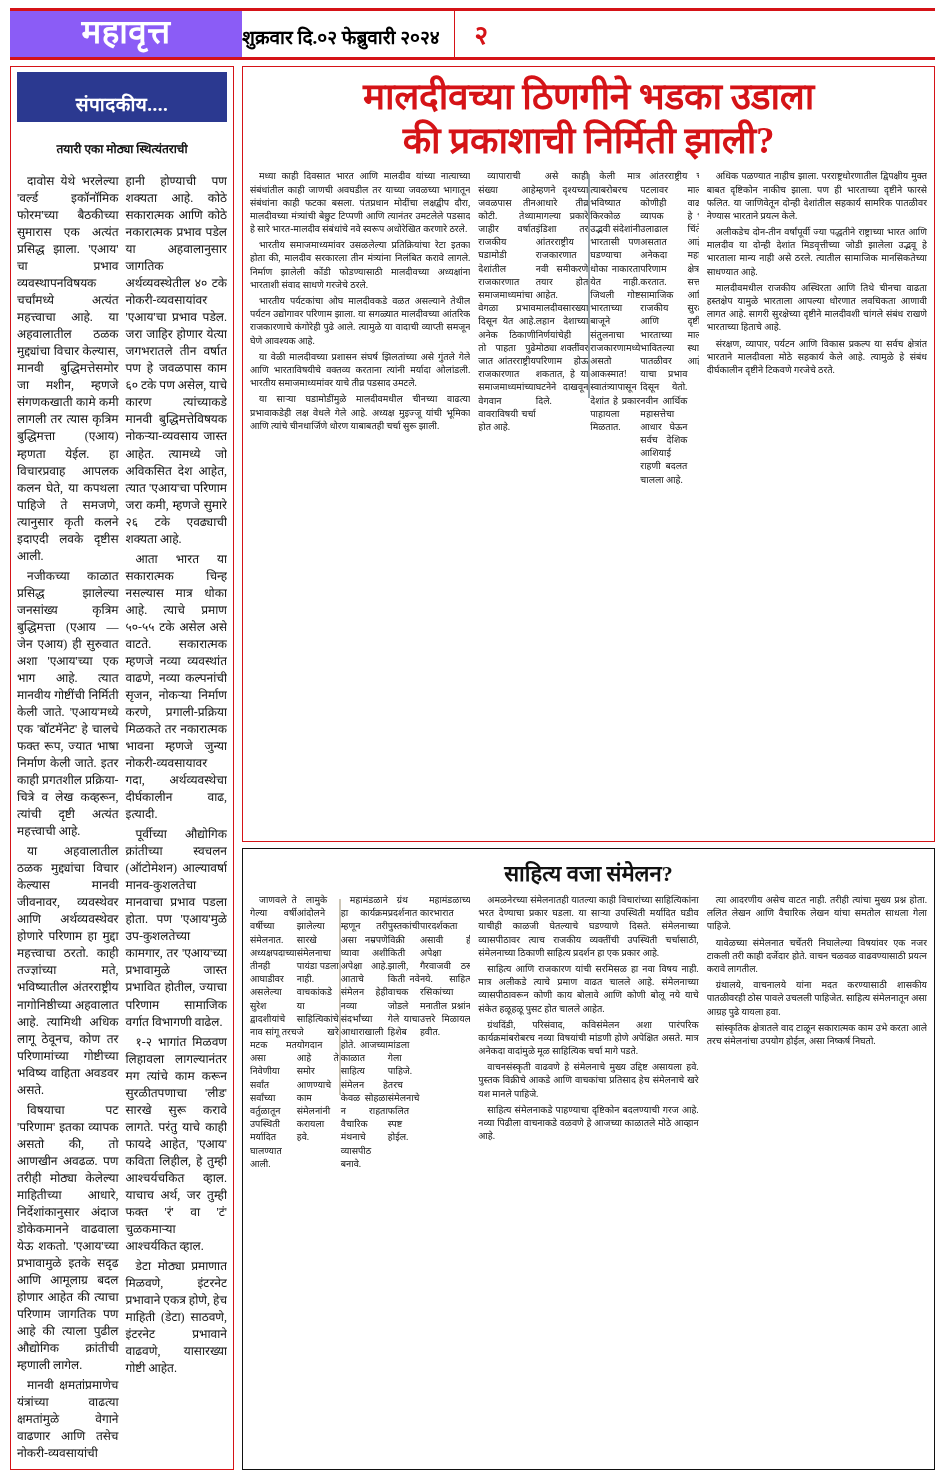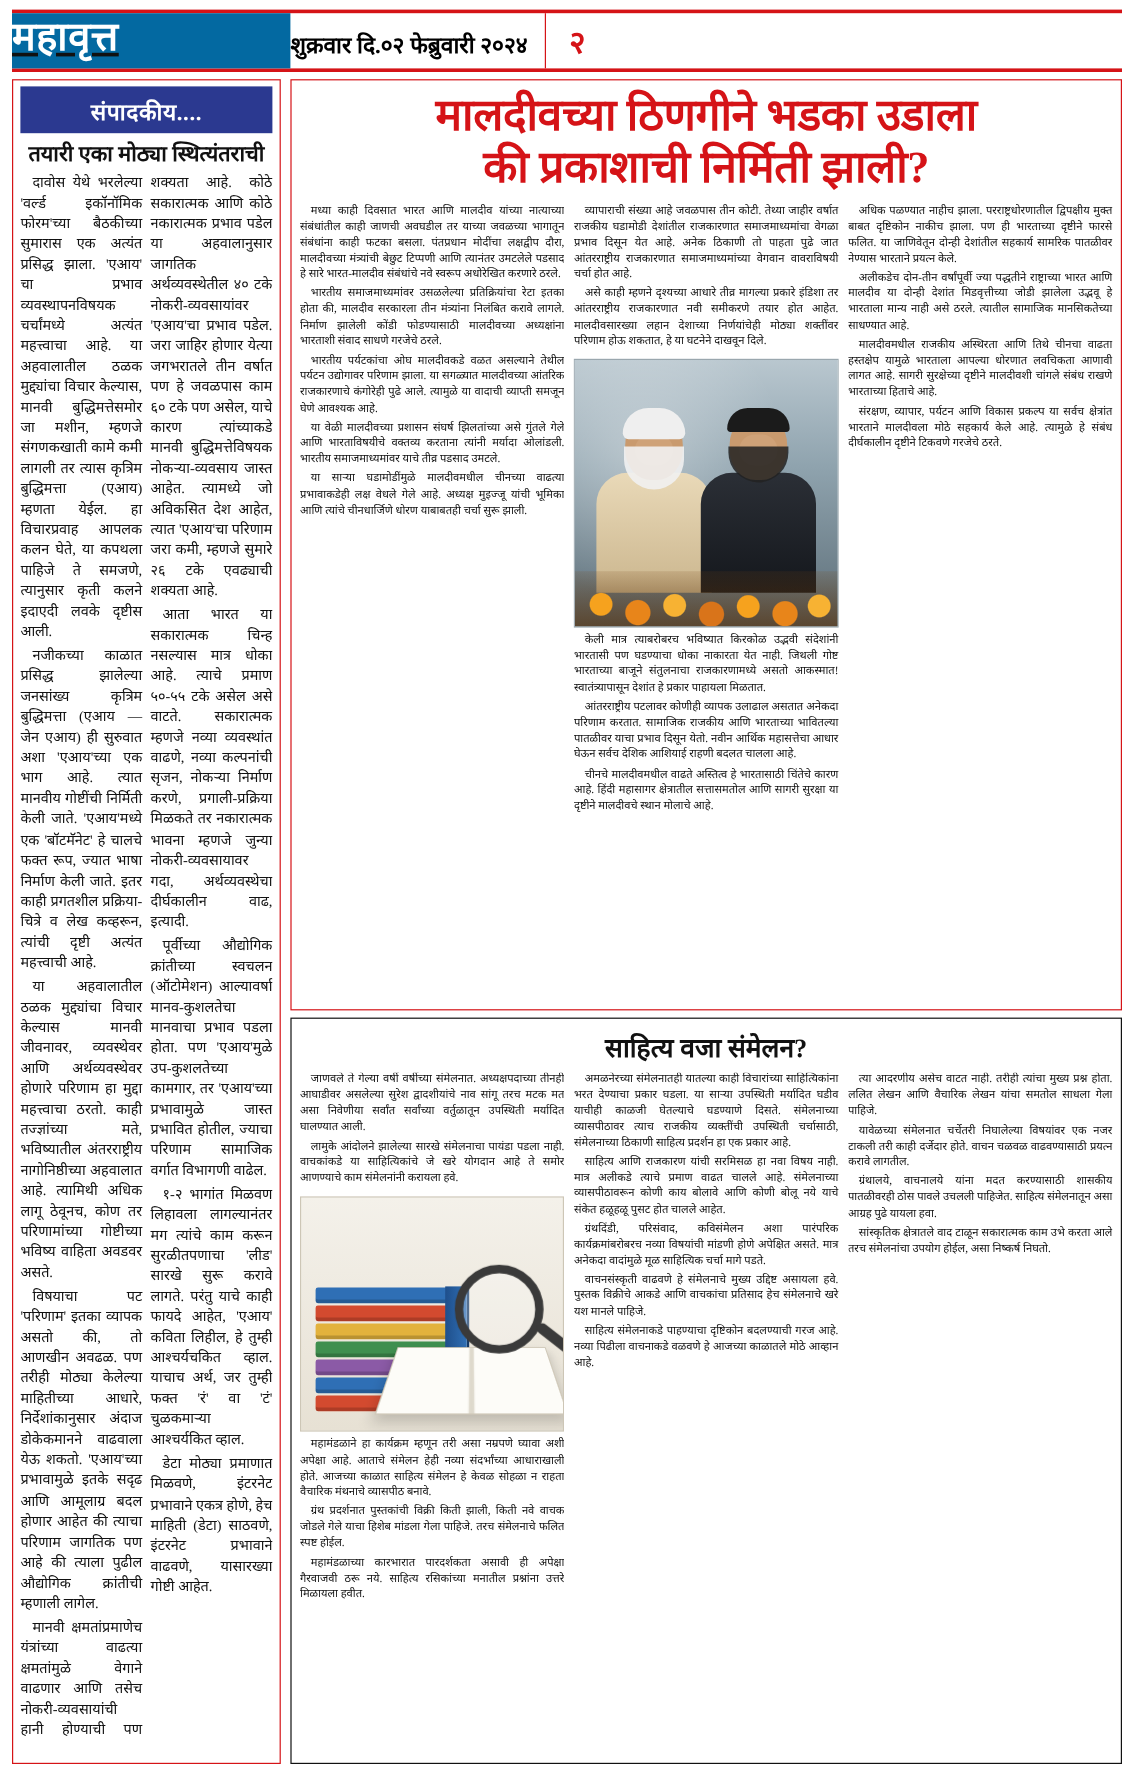--- a/index.html
+++ b/index.html
@@ -29,25 +29,25 @@
     border-top: 3px solid #d51317;
     border-bottom: 3px solid #d51317;
     display: flex;
     align-items: center;
     background: #ffffff;
     margin-bottom: 6px;
   }
   .masthead-red-block {
     width: 232px;
     height: 100%;
-    background: #0369a1;
+    background: #8b5cf6;
     display: flex;
     align-items: center;
-    position: relative;
-    text-decoration: underline;
+    justify-content: center;
+    position: relative;
   }
   .masthead-title {
     color: #ffffff;
     font-family: "Liberation Serif", serif;
     font-weight: bold;
     font-size: 33px;
     letter-spacing: 0.5px;
     line-height: 1;
     padding-bottom: 4px;
   }
@@ -114,31 +114,31 @@
   }
 
   
   .edit-badge {
     background: #2b3990;
     color: #fff;
     font-family: "Liberation Serif", serif;
     font-weight: bold;
     font-size: 19px;
     text-align: center;
-    padding: 8px 4px 5px 4px;
-    margin-bottom: 6px;
+    padding: 19px 4px 5px 4px;
+    margin-bottom: 20px;
     letter-spacing: 0.5px;
   }
   .edit-headline {
     font-family: "Liberation Serif", serif;
     font-weight: bold;
-    font-size: 18px;
+    font-size: 12px;
     text-align: center;
     line-height: 1.25;
-    margin-bottom: 4px;
+    margin-bottom: 16px;
   }
   .edit-body {
     font-family: "Liberation Serif", serif;
     font-size: 12px;
     line-height: 1.42;
     text-align: justify;
     column-count: 2;
     column-gap: 7px;
     column-fill: auto;
     flex: 1;
@@ -174,21 +174,21 @@
   .art-col {
     flex: 1;
     font-family: "Liberation Serif", serif;
     font-size: 9.3px;
     line-height: 1.42;
     text-align: justify;
     overflow: hidden;
     position: relative;
   }
   .art-col p { margin: 0 0 3px 0; text-indent: 9px; }
-  .art-col.with-photo { display: flex; flex-direction: column; }
+  .art-col.with-photo { display: flex; flex-direction: row; }
   .photo {
     width: 100%;
     height: 224px;
     margin: 4px 0 5px 0;
     position: relative;
     overflow: hidden;
     background: linear-gradient(180deg,#c9d5db 0%, #9fb0ba 45%, #6d7f89 100%);
     border: 1px solid #9aa7ae;
   }
   

